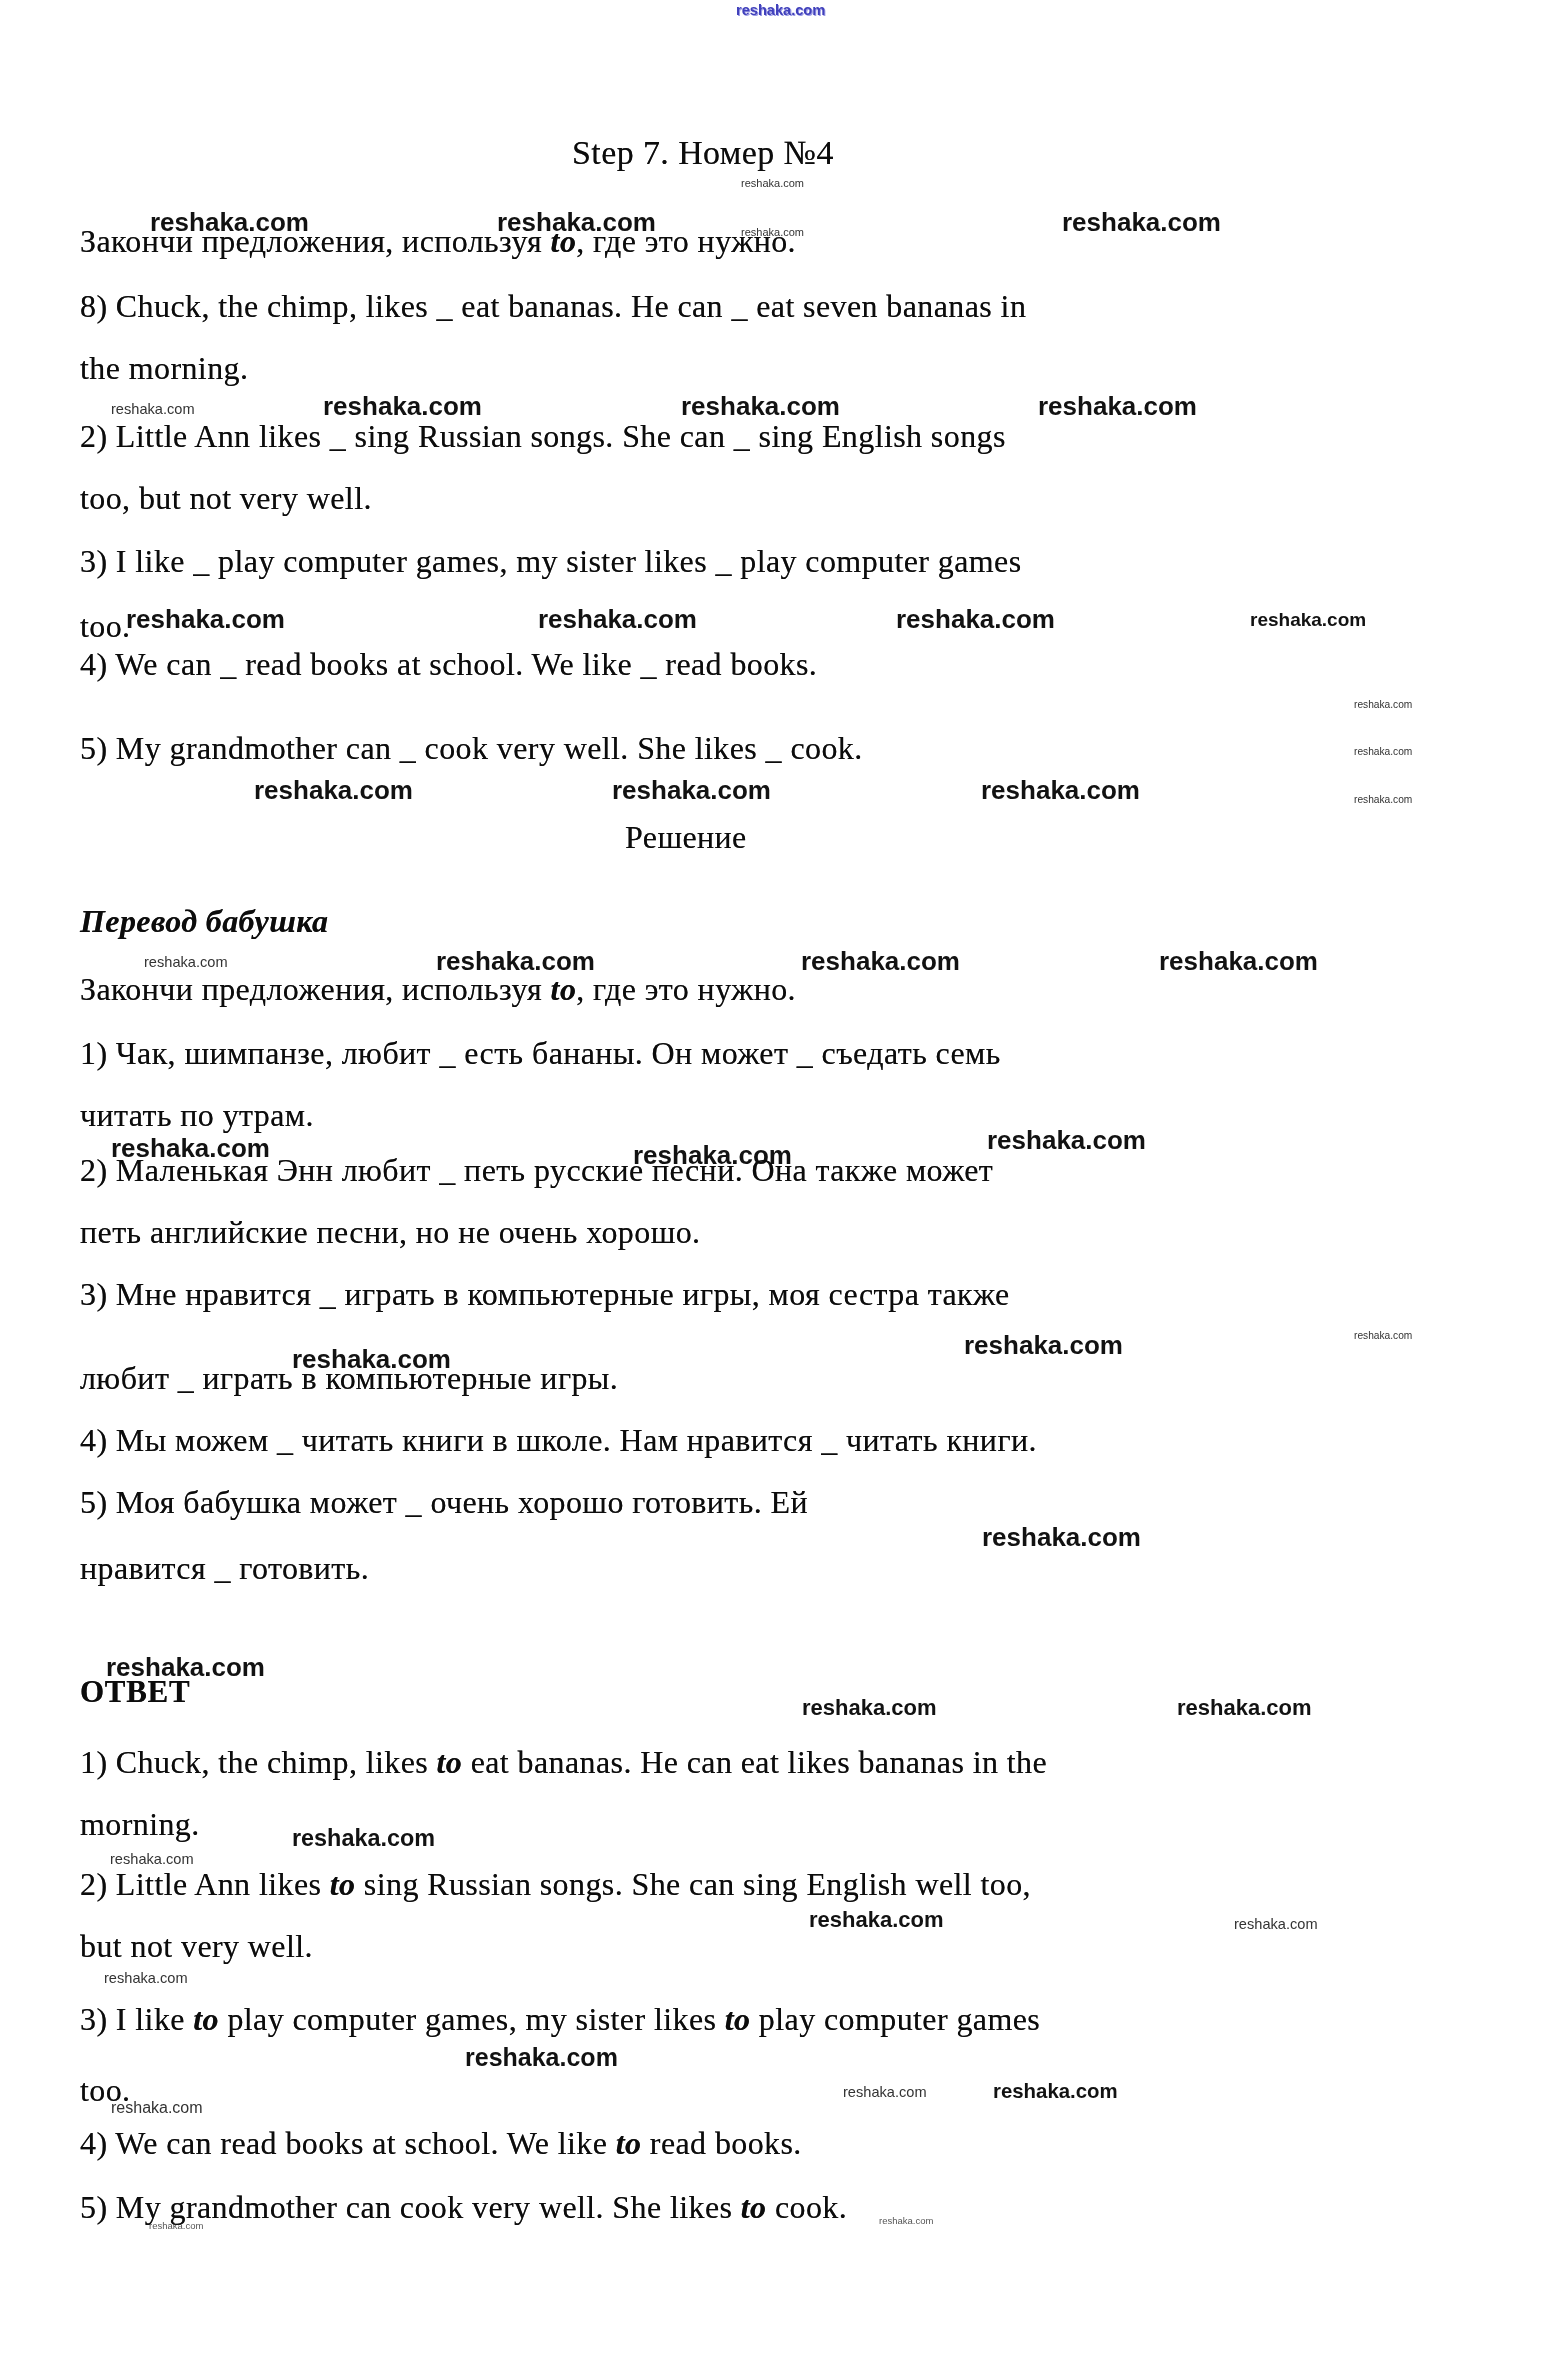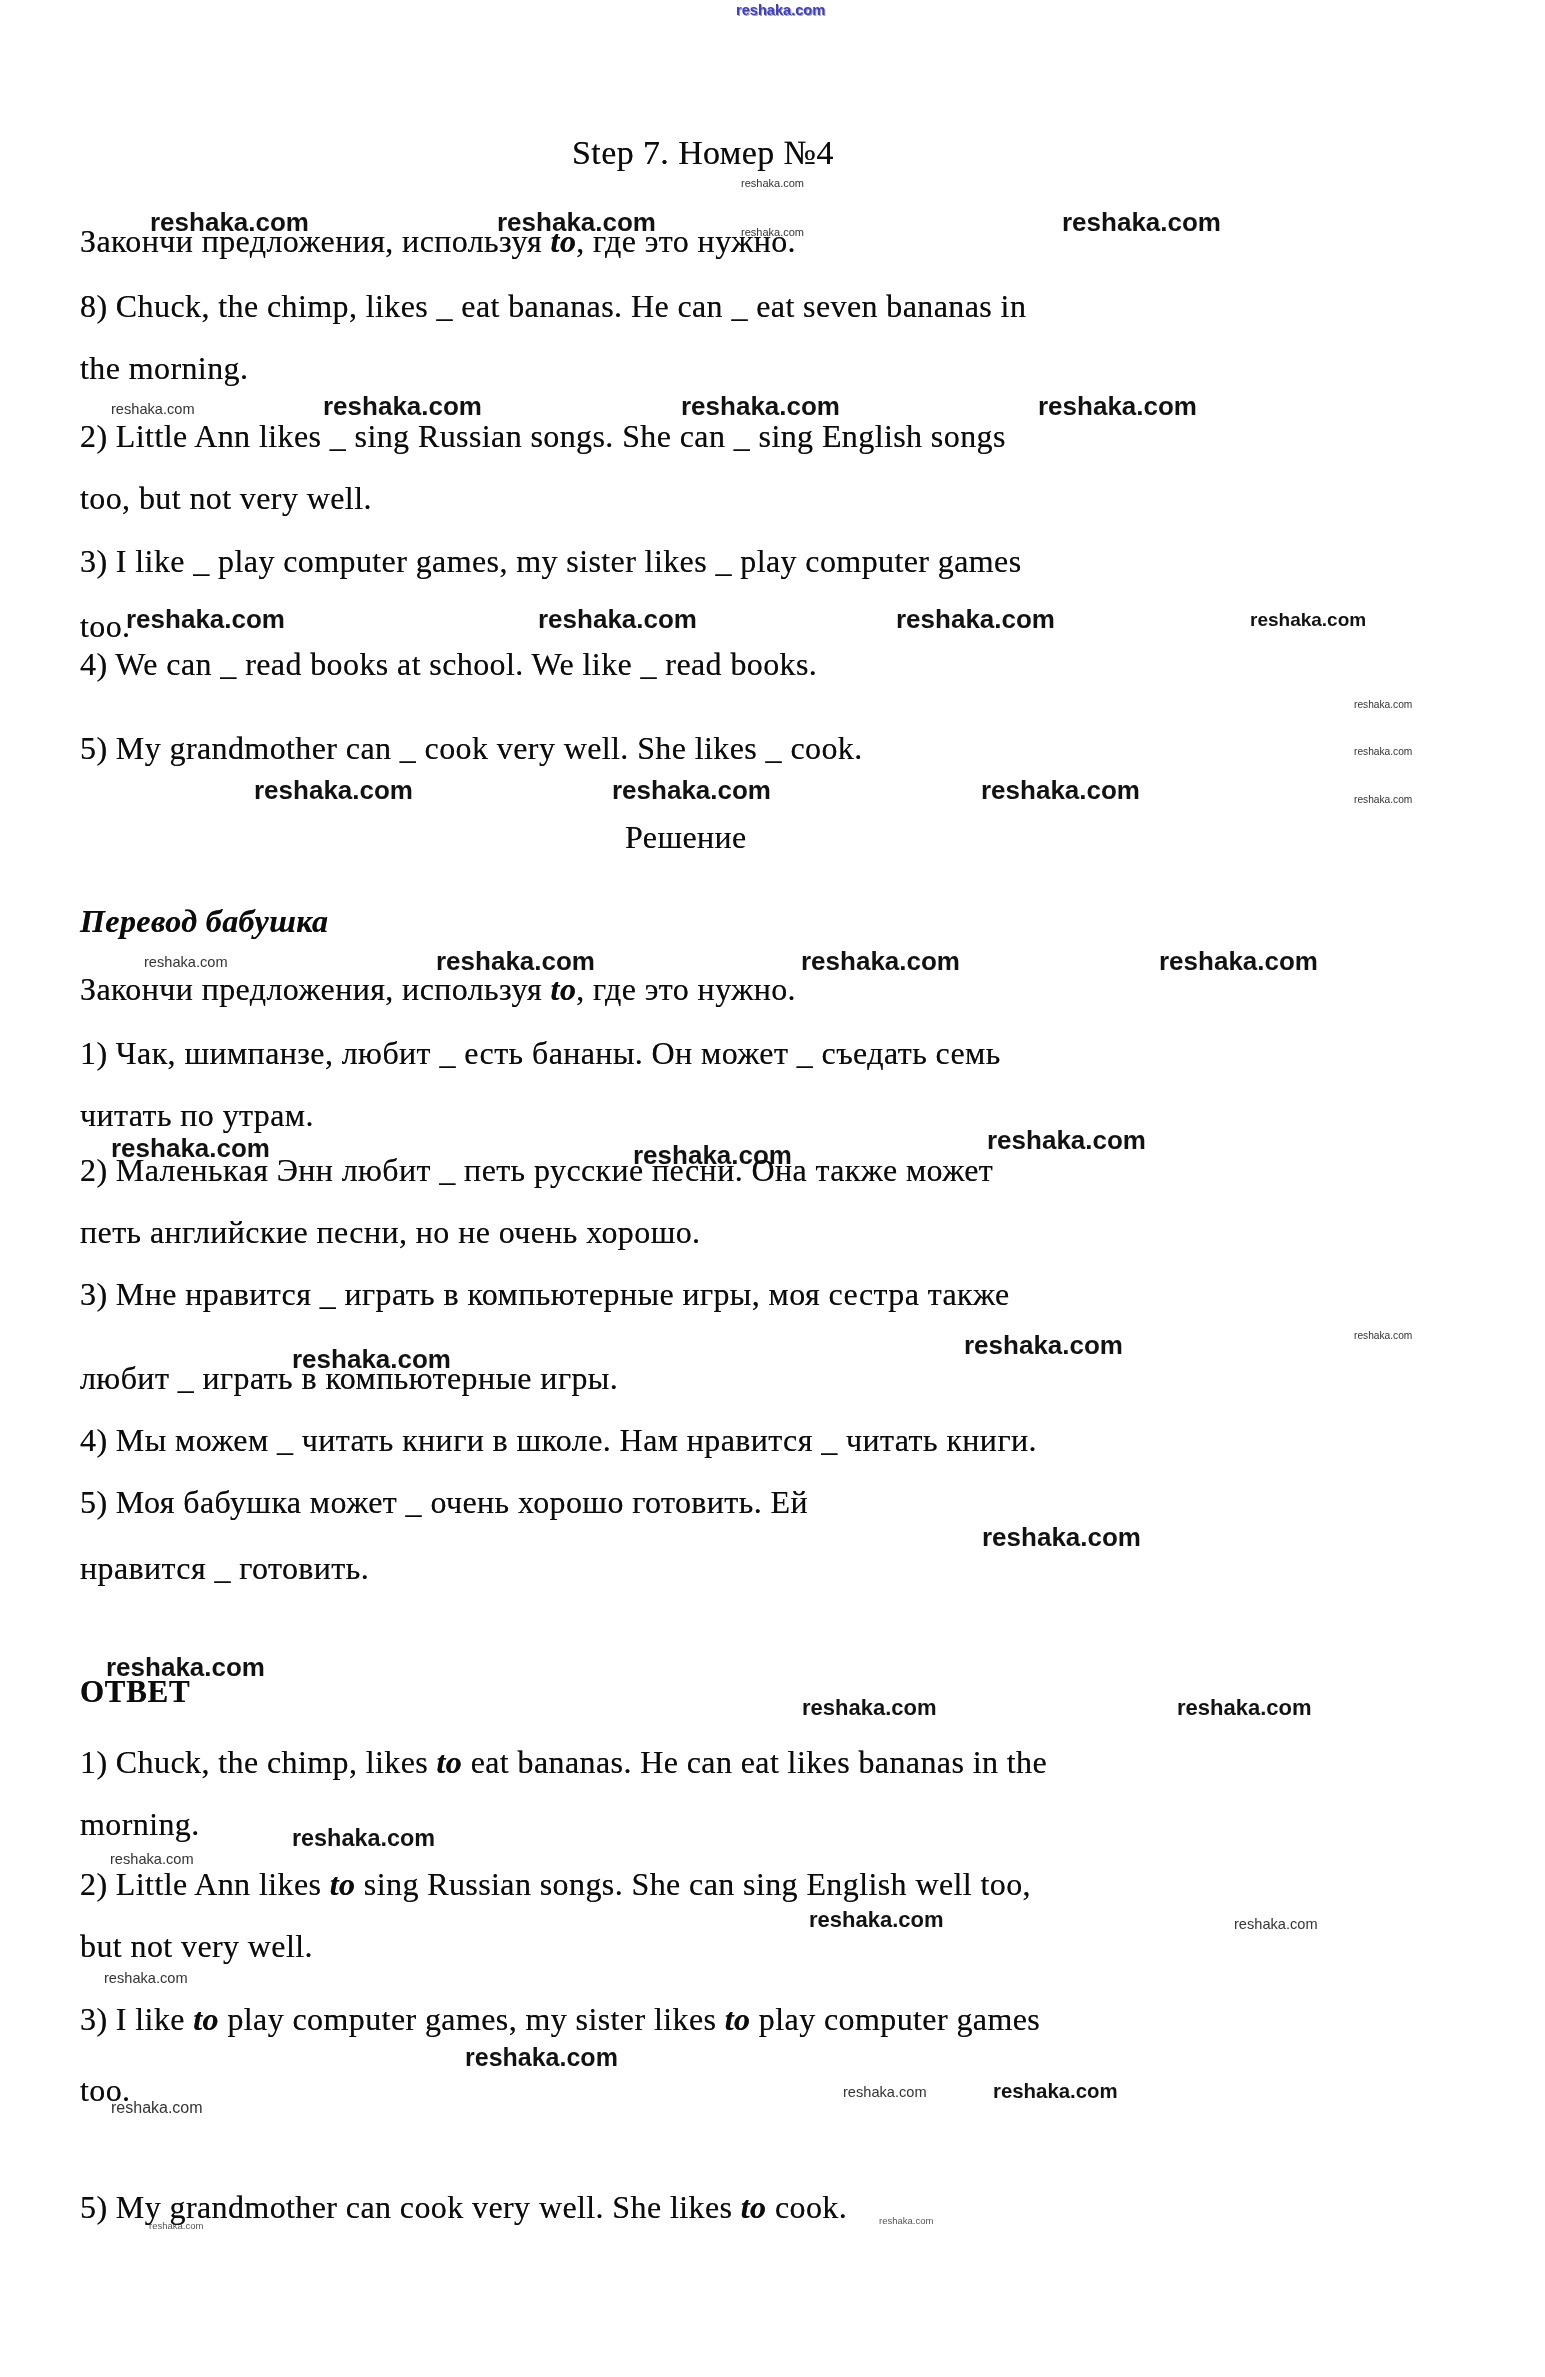--- a/index.html
+++ b/index.html
@@ -126,16 +126,17 @@
   <div class="line" style="left:80px;top:1550px">нравится _ готовить.</div>
 
   <div class="line h-answer" style="left:80px;top:1674px">ОТВЕТ</div>
 
   <div class="line" style="left:80px;top:1744px"><span>1) Chuck, the chimp, likes </span><b>to</b><span> eat bananas. He can eat likes bananas in the</span></div>
   <div class="line" style="left:80px;top:1806px">morning.</div>
   <div class="line" style="left:80px;top:1866px"><span>2) Little Ann likes </span><b>to</b><span> sing Russian songs. She can sing English well too,</span></div>
   <div class="line" style="left:80px;top:1928px">but not very well.</div>
   <div class="line" style="left:80px;top:2001px"><span>3) I like </span><b>to</b><span> play computer games, my sister likes </span><b>to</b><span> play computer games</span></div>
   <div class="line" style="left:80px;top:2072px">too.</div>
+  <div class="line" style="left:80px;top:2125px"><span>4) We can read books at school. We like </span><b>to</b><span> read books.</span></div>
   <div class="line" style="left:80px;top:2189px"><span>5) My grandmother can cook very well. She likes </span><b>to</b><span> cook.</span></div>
 
 </div>
 
 
 </body></html>

